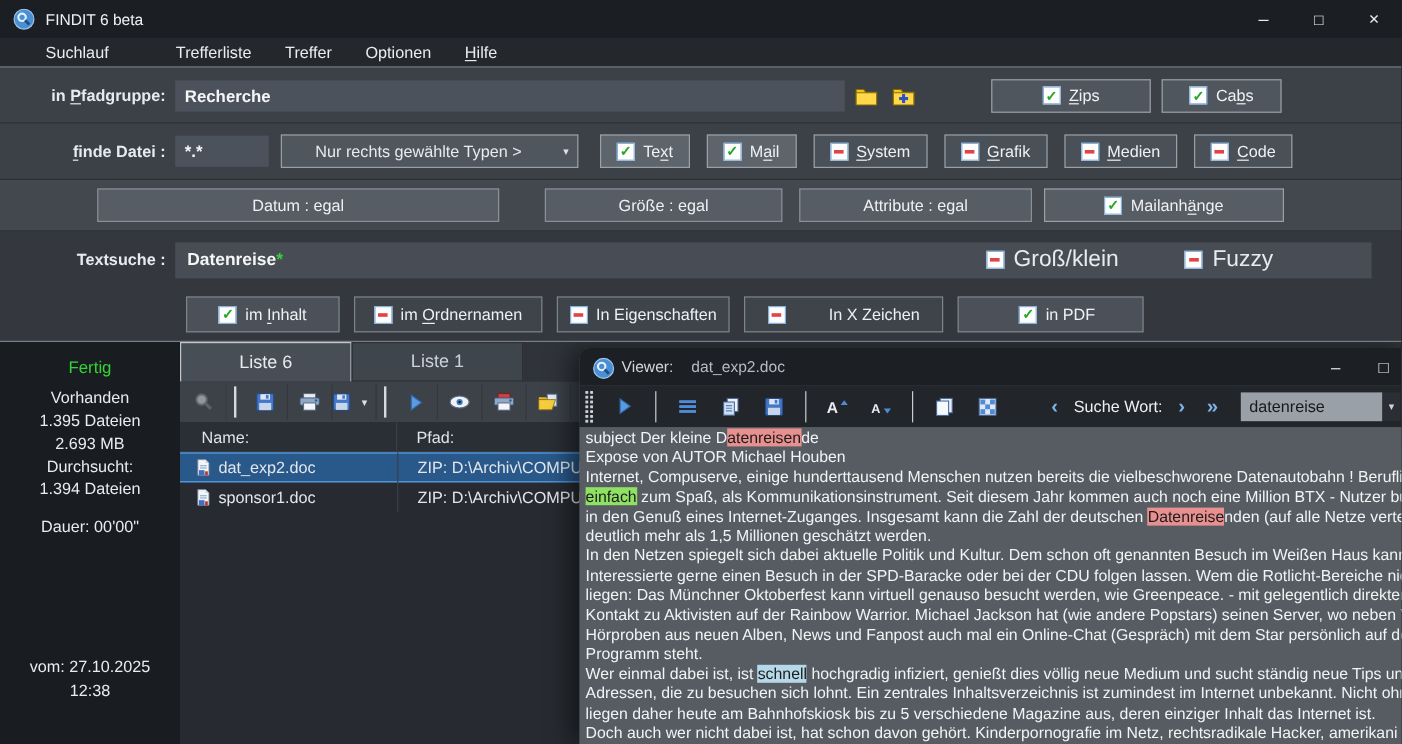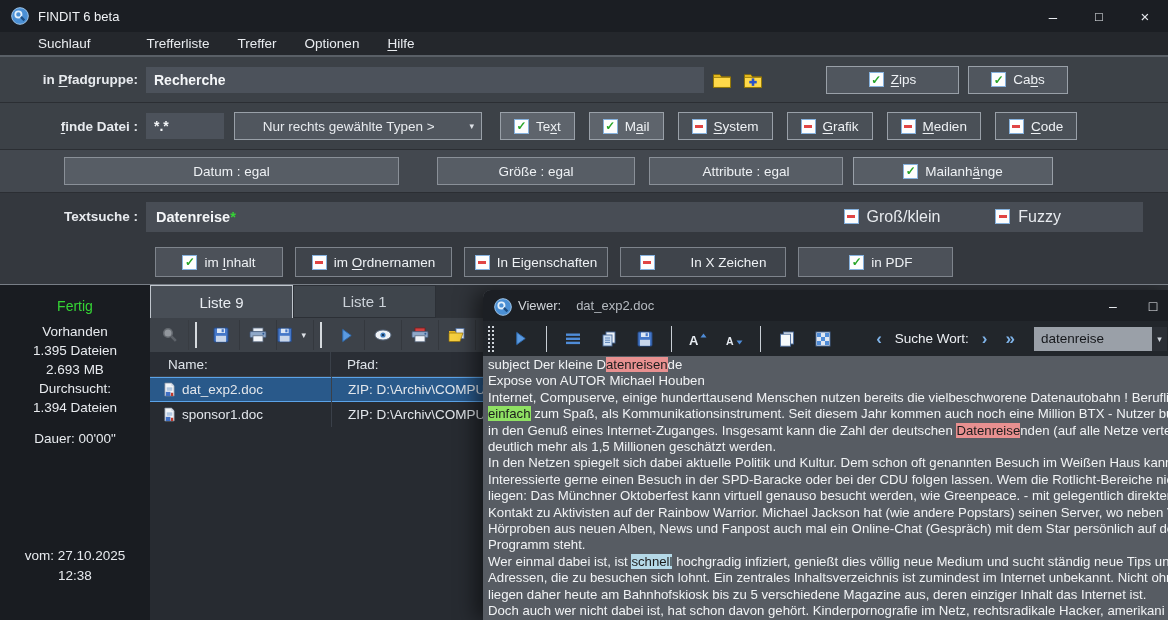--- a/index.html
+++ b/index.html
@@ -44,32 +44,32 @@
 .dropdown{width:248px;height:28px;margin-left:10px;background:#50565e;border:1px solid #99a0a8;display:flex;align-items:center;font-size:13.5px;}
 .dropdown .dtext{flex:1;text-align:center;}
 .dd-arrow{font-size:9px;color:#dde1e6;padding:0 7px;}
 #type-checks{display:flex;margin-left:18px;gap:14px;}
 .type-btn{padding:0 13px;min-width:72px;background:#4a5057;}
 .type-btn.on{background:#5e646c;}
 
 
 .row3{flex:0 0 43px;background:#43484f;display:flex;align-items:center;border-bottom:1px solid #2b2e33;}
 .filter-btn{height:28px;background:#575d65;border:1px solid #8a9098;display:flex;align-items:center;justify-content:center;font-size:13.5px;color:#eef1f4;}
-#filter-buttons{display:flex;margin-left:64px;}
+#filter-buttons{display:flex;margin-left:81px;}
 .fb0{width:335px;}.fb1{width:198px;margin-left:38px;}.fb2{width:194px;margin-left:14px;}
 #mail-check{margin-left:10px;}
 #mail-check .check-btn{width:200px;background:#575d65;}
 
 
 .row4{flex:0 0 47px;background:#34383e;display:flex;align-items:center;}
 .search-strip{flex:1;height:30px;margin-right:25px;background:#484d55;display:flex;align-items:center;padding:0 10px;}
 .search-text{font-weight:bold;font-size:14.5px;color:#f4f6f8;}
 .wildcard{font-weight:bold;font-size:14.5px;color:#35d435;}
 #textsearch-checks{margin-left:auto;display:flex;gap:55px;margin-right:72px;}
-.check-plain{display:flex;align-items:center;gap:8px;font-size:16px;background:transparent;border:none;height:auto;}
+.check-plain{display:flex;align-items:center;gap:8px;font-size:19px;background:transparent;border:none;height:auto;}
 
 
 .row5{flex:0 0 45px;background:#34383e;display:flex;align-items:center;border-bottom:1px solid #787e86;}
 #scope-checks{display:flex;margin-left:155px;gap:12px;}
 .scope-btn{background:#3f444b;border:1px solid #7e848c;padding:0 12px;height:30px;}
 .scope-btn.on{background:#4c5159;}
 #scope-checks .scope-btn:nth-child(1){width:128px;}
 #scope-checks .scope-btn:nth-child(2){width:157px;}
 #scope-checks .scope-btn:nth-child(3){width:144px;}
 #scope-checks .scope-btn:nth-child(4){width:166px;gap:36px;}
@@ -322,21 +322,21 @@
       <div class="sb-line">1.394 Dateien</div>
       <div class="sb-duration">Dauer: 00'00"</div>
       <div class="sb-date">
         <div>vom: 27.10.2025</div>
         <div>12:38</div>
       </div>
     </div>
 
     <div class="results">
       <div class="tabbar" id="tab-bar">
-          <div class="tab active">Liste 9</div>
+          <div class="tab active">Liste 6</div>
           <div class="tab">Liste 1</div>
         </div>
       <div class="rtoolbar" id="results-toolbar">
           <div class="tcell dim">
             <svg width="18" height="18" viewBox="0 0 18 18">
               <circle cx="7" cy="7" r="4.3" fill="#d9dde2" stroke="#84898f" stroke-width="1.6"></circle>
               <line x1="10.4" y1="10.4" x2="14.8" y2="14.8" stroke="#787d84" stroke-width="2.6"></line>
             </svg>
           </div>
           <div class="tsep"></div>

